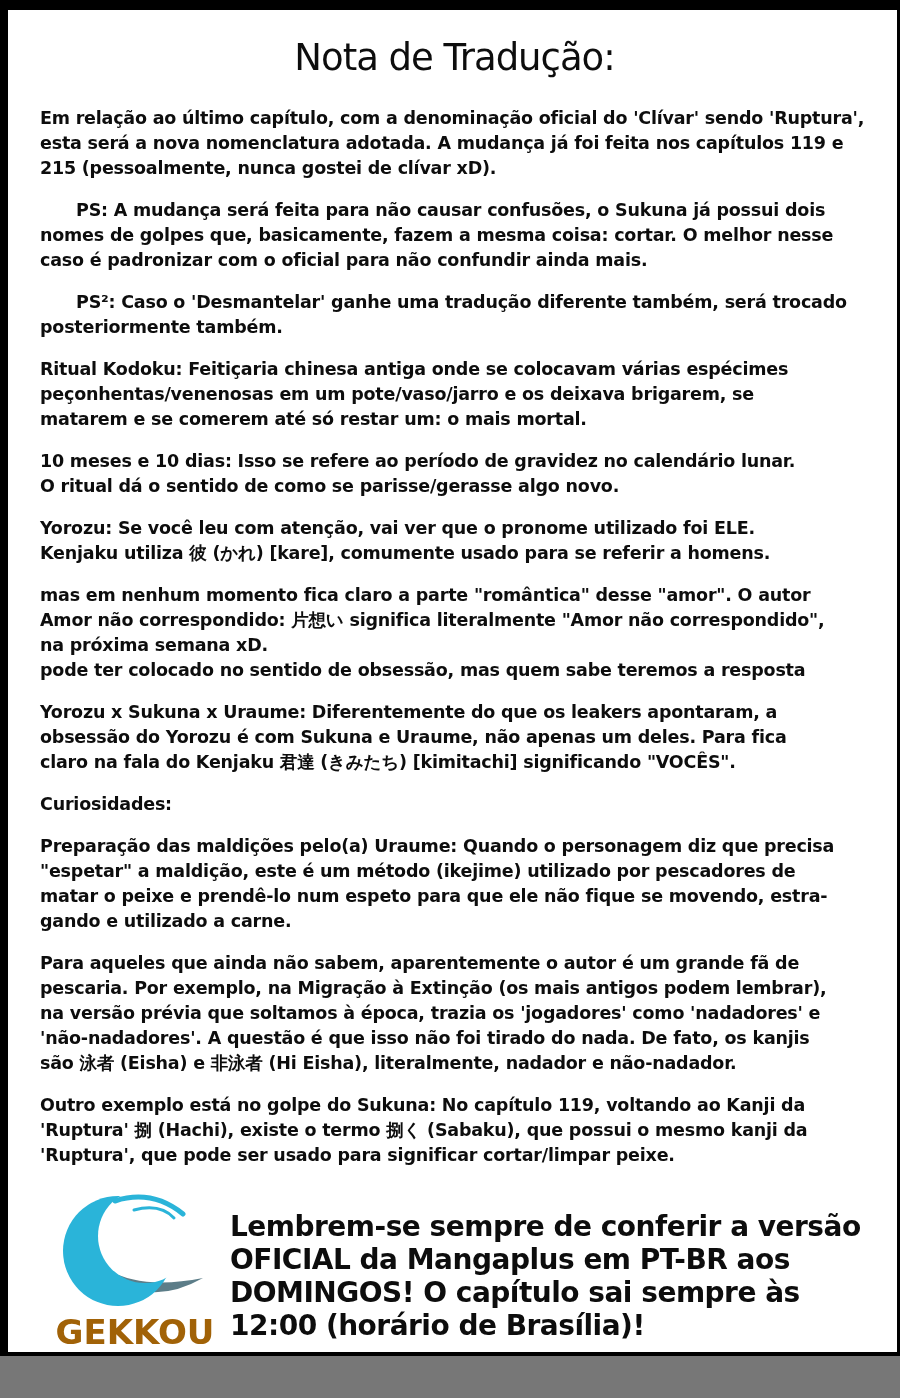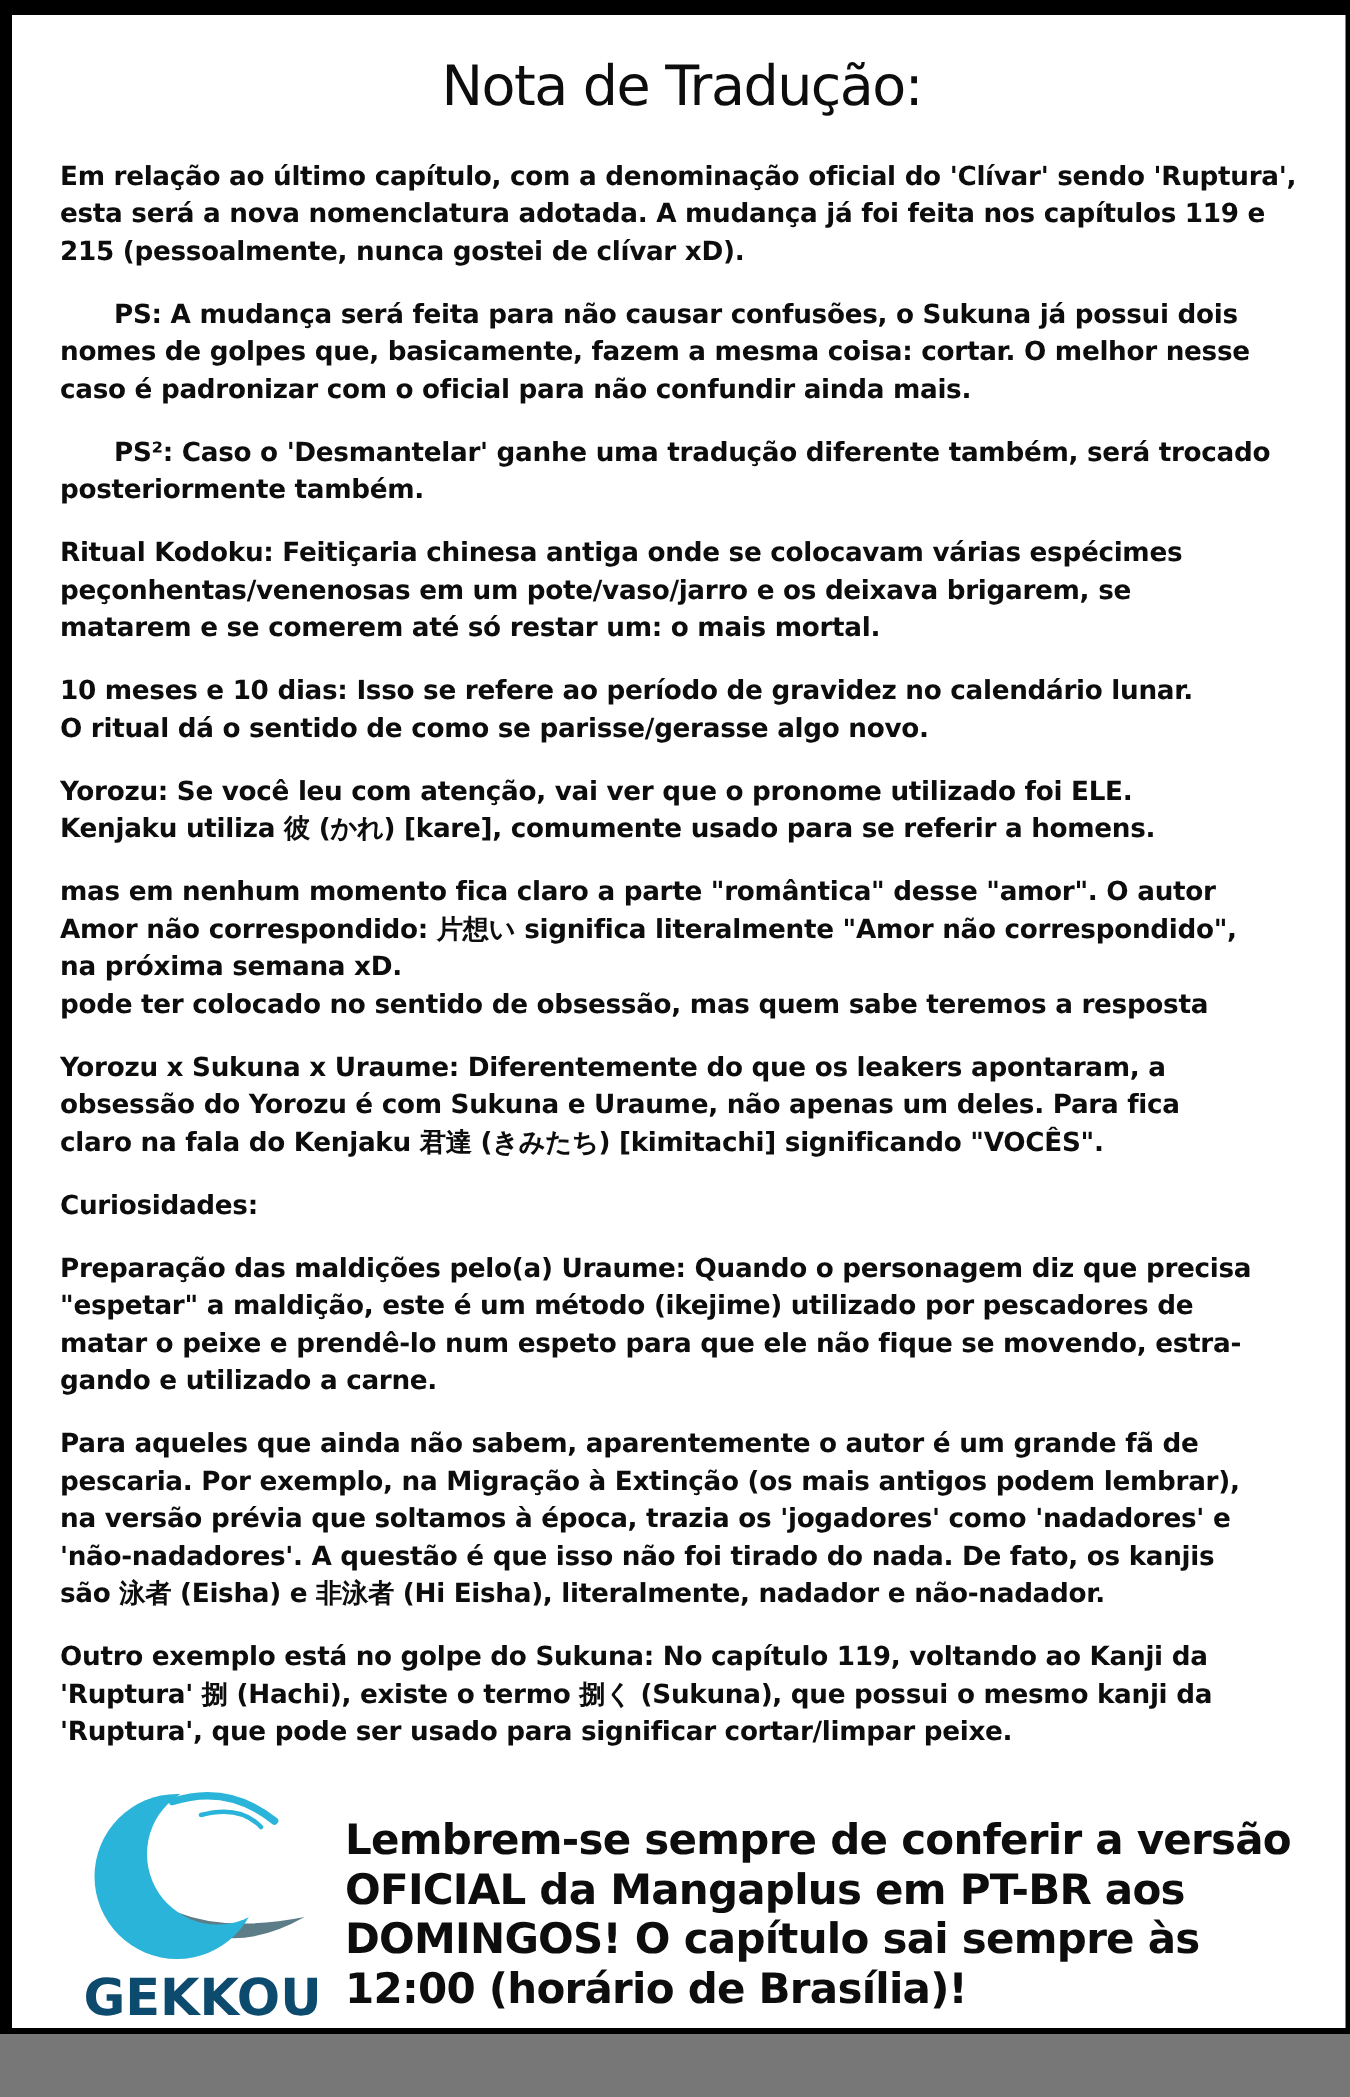--- a/index.html
+++ b/index.html
@@ -44,21 +44,21 @@
     width: 190px;
     flex: 0 0 190px;
     display: flex;
     flex-direction: column;
     align-items: center;
     padding-top: 2px;
   }
   .logo-name {
     font-size: 34px;
     font-weight: bold;
-    color: #0c4a6e;
+    color: #a16207;
     letter-spacing: 0;
     margin-top: 6px;
     line-height: 1;
   }
   .logo-sub {
     font-size: 10px;
     font-weight: normal;
     color: #701a75;
     letter-spacing: 9px;
     padding-left: 9px; 
@@ -133,21 +133,21 @@
       </div>
       <div class="para">
         <div class="line">Para aqueles que ainda não sabem, aparentemente o autor é um grande fã de</div>
         <div class="line">pescaria. Por exemplo, na Migração à Extinção (os mais antigos podem lembrar),</div>
         <div class="line">na versão prévia que soltamos à época, trazia os 'jogadores' como 'nadadores' e</div>
         <div class="line">'não-nadadores'. A questão é que isso não foi tirado do nada. De fato, os kanjis</div>
         <div class="line">são 泳者 (Eisha) e 非泳者 (Hi Eisha), literalmente, nadador e não-nadador.</div>
       </div>
       <div class="para">
         <div class="line">Outro exemplo está no golpe do Sukuna: No capítulo 119, voltando ao Kanji da</div>
-        <div class="line">'Ruptura' 捌 (Hachi), existe o termo 捌く (Sukuna), que possui o mesmo kanji da</div>
+        <div class="line">'Ruptura' 捌 (Hachi), existe o termo 捌く (Sabaku), que possui o mesmo kanji da</div>
         <div class="line">'Ruptura', que pode ser usado para significar cortar/limpar peixe.</div>
       </div>
     </div>
 
   <div class="footer">
 
     <div class="logo">
       <svg width="150" height="115" viewBox="0 0 150 115">
         <defs>
           <mask id="moon-cut">

